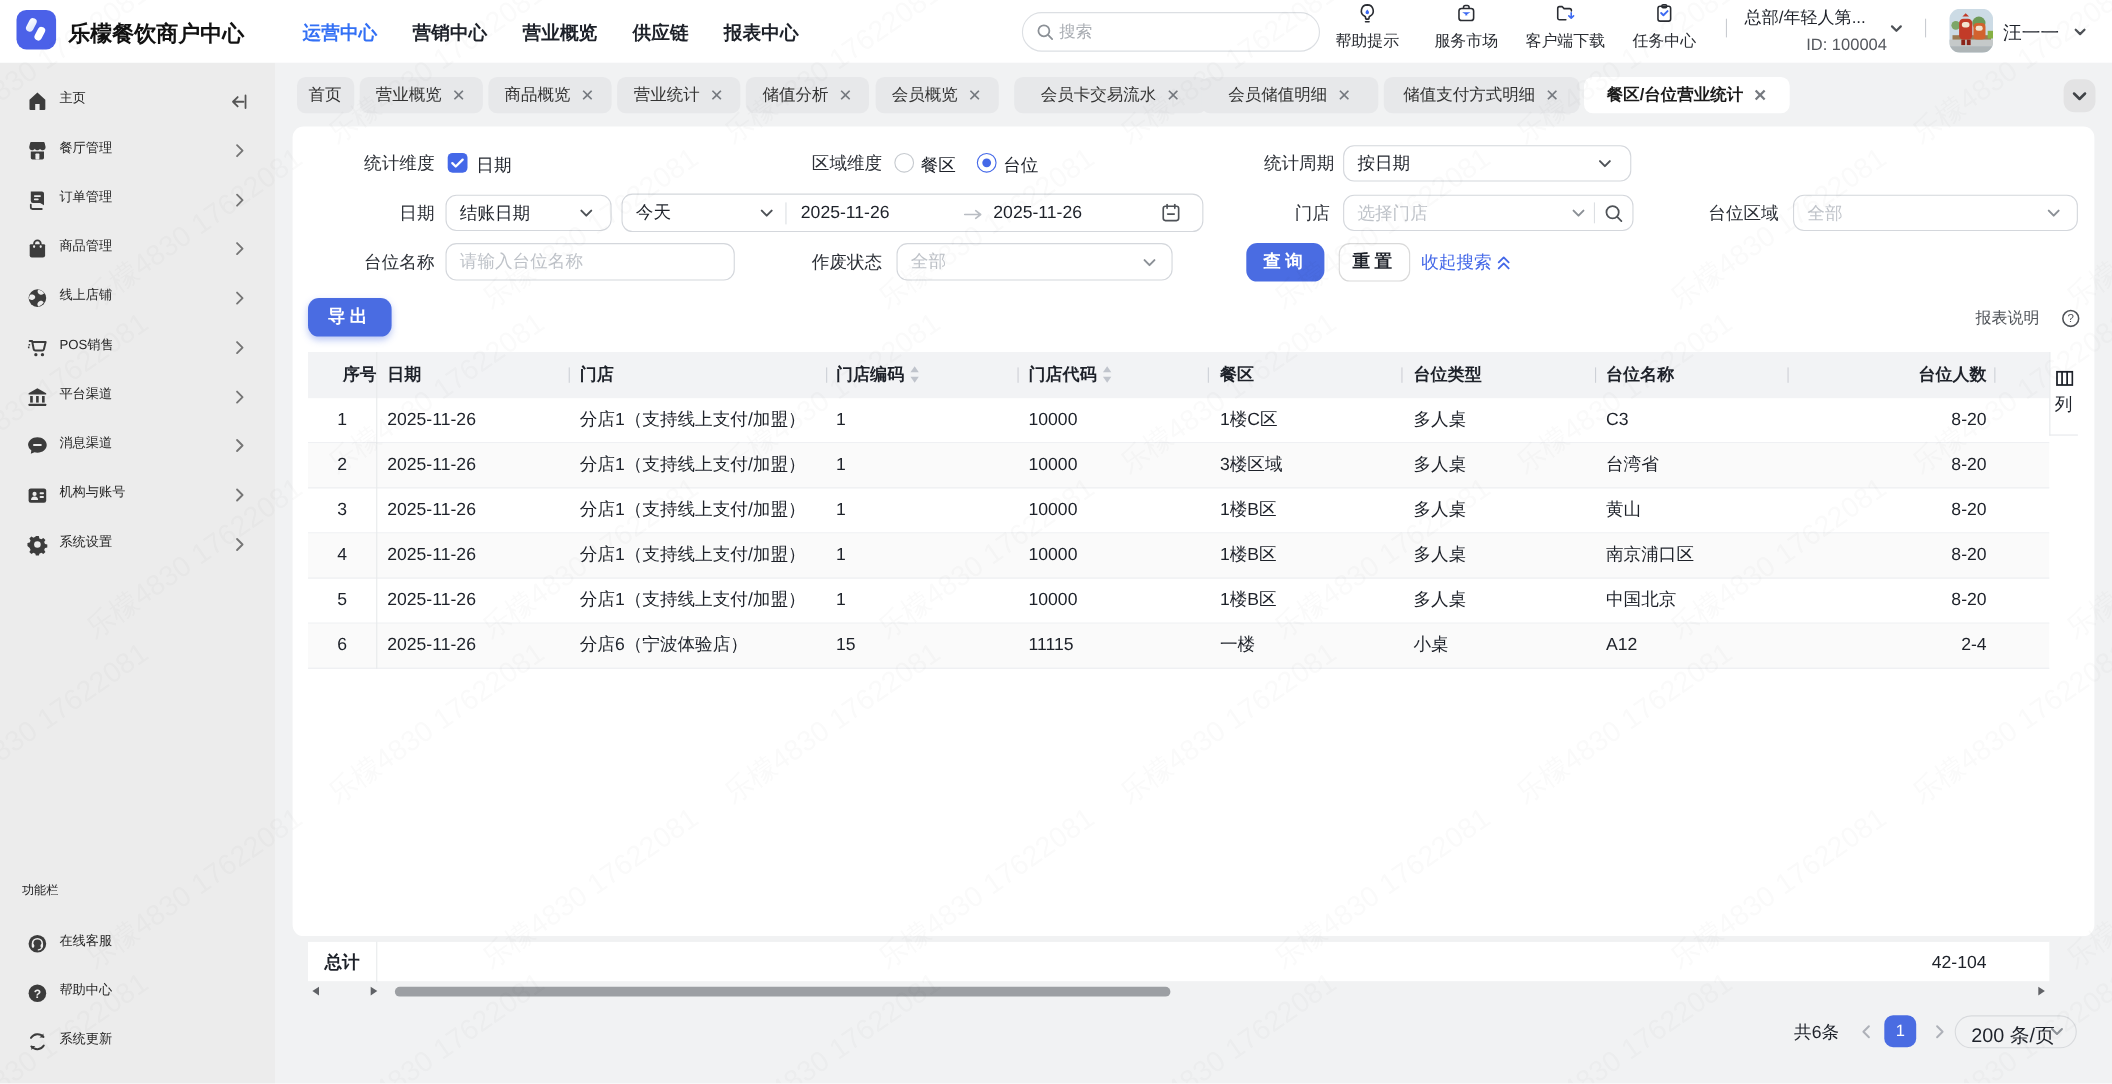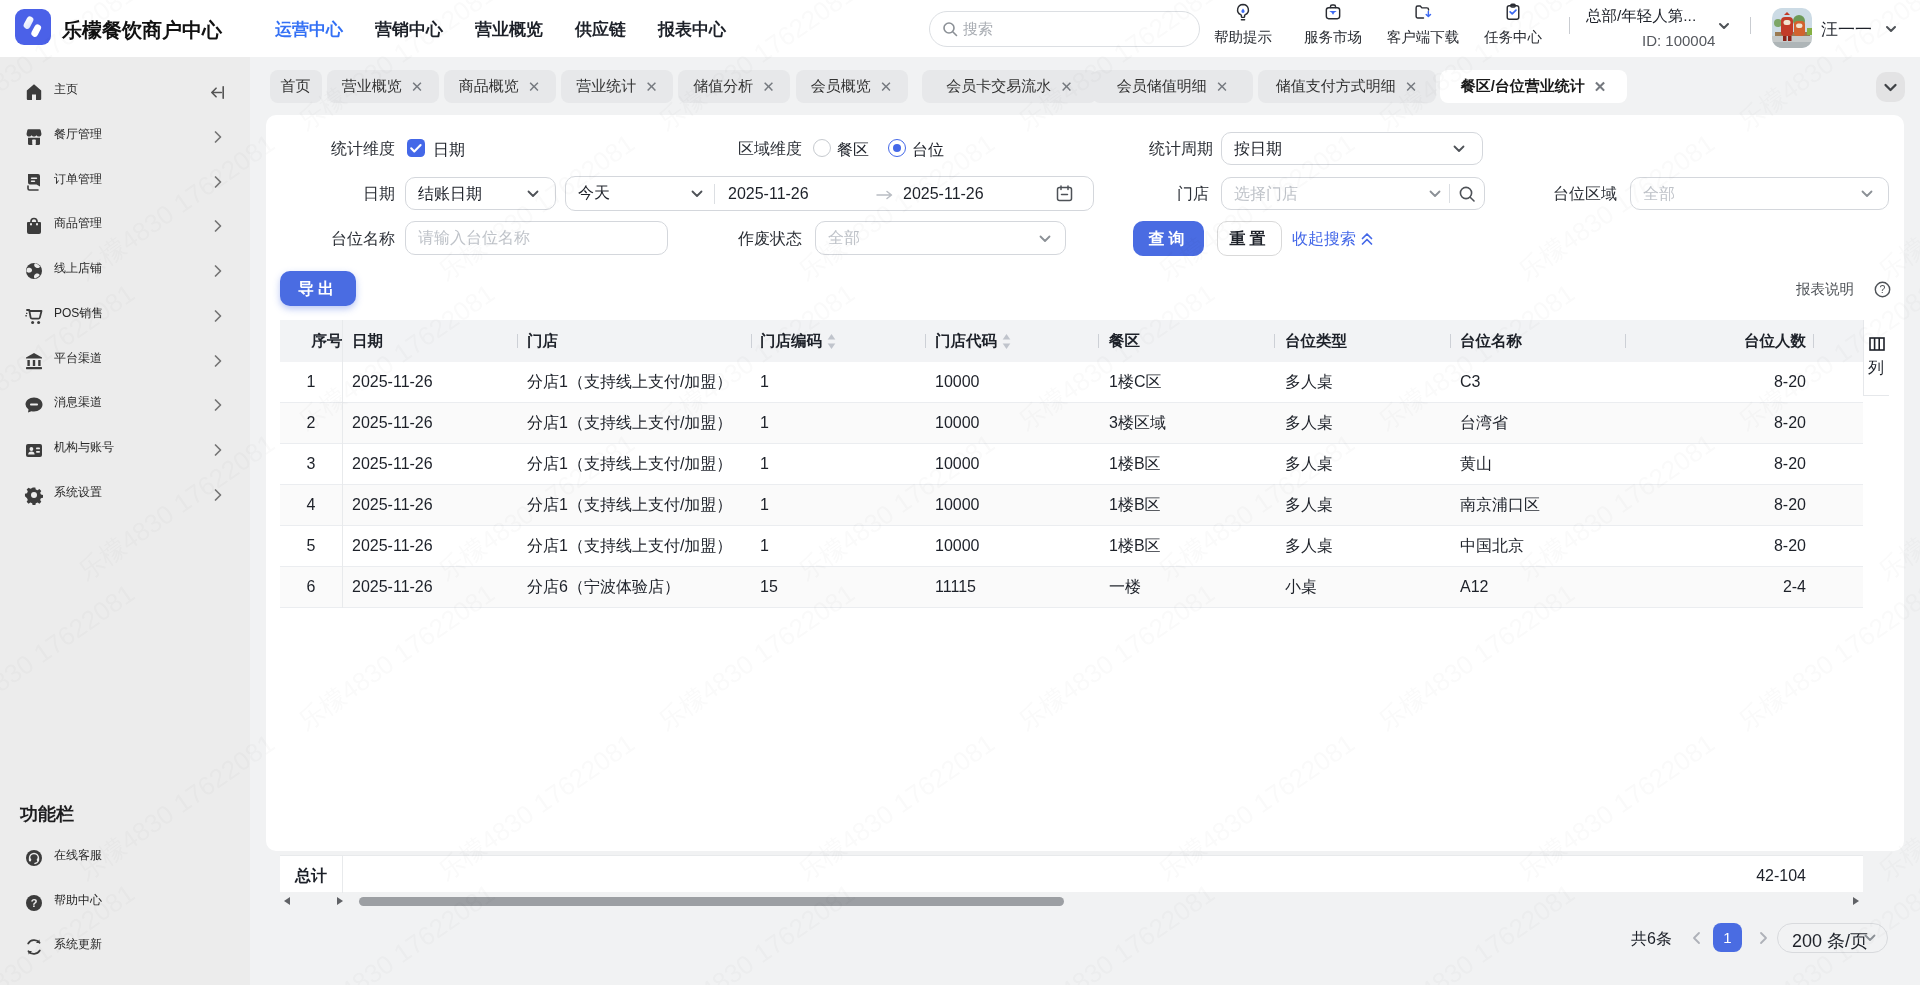--- a/index.html
+++ b/index.html
@@ -24,21 +24,21 @@
 #corpid { position:absolute; left:1642px; top:32px; font-size:15px; color:#55585e; }
 #avatar { position:absolute; left:1772px; top:8px; width:40px; height:40px; border-radius:10px; overflow:hidden; }
 #uname { position:absolute; left:1821px; top:18px; font-size:17px; color:#1d2129; }
 .chev { stroke:#4e5257; stroke-width:2; fill:none; stroke-linecap:round; stroke-linejoin:round; }
 
 #side { position:absolute; left:0; top:57px; width:250px; height:928px; background:#ececec; }
 .mitem { position:absolute; left:0; width:250px; height:45px; }
 .mitem .ic { position:absolute; left:24px; top:12px; }
 .mitem .tx { position:absolute; left:54px; top:11px; font-size:12px; font-weight:500; color:#262626; }
 .mitem .ar { position:absolute; right:23px; top:13px; }
-.funlab { position:absolute; left:20px; font-size:18px; font-weight:bold; color:#1d1d1f; }
+.funlab { position:absolute; left:20px; font-size:11px; font-weight:normal; color:#1d1d1f; }
 
 #tabs { position:absolute; left:250px; top:57px; width:1670px; height:58px; }
 .tab { position:absolute; top:13px; height:33px; border-radius:8px; background:#e7e8ea; font-size:15px; color:#333; display:flex; align-items:center; justify-content:center; gap:9px; }
 .tab .x { color:#75797f; font-size:15px; }
 .tab.act { background:#fff; font-weight:bold; color:#1a1a1a; }
 #tabmore { position:absolute; left:1876px; top:72px; width:29px; height:30px; border-radius:10px; background:#e3e3e4; }
 
 #panel { position:absolute; left:266px; top:115px; width:1638px; height:736px; background:#fff; border-radius:10px; }
 .flab { position:absolute; font-size:16px; color:#2b2f36; text-align:right; }
 .fval { font-size:16px; color:#1d2129; }

